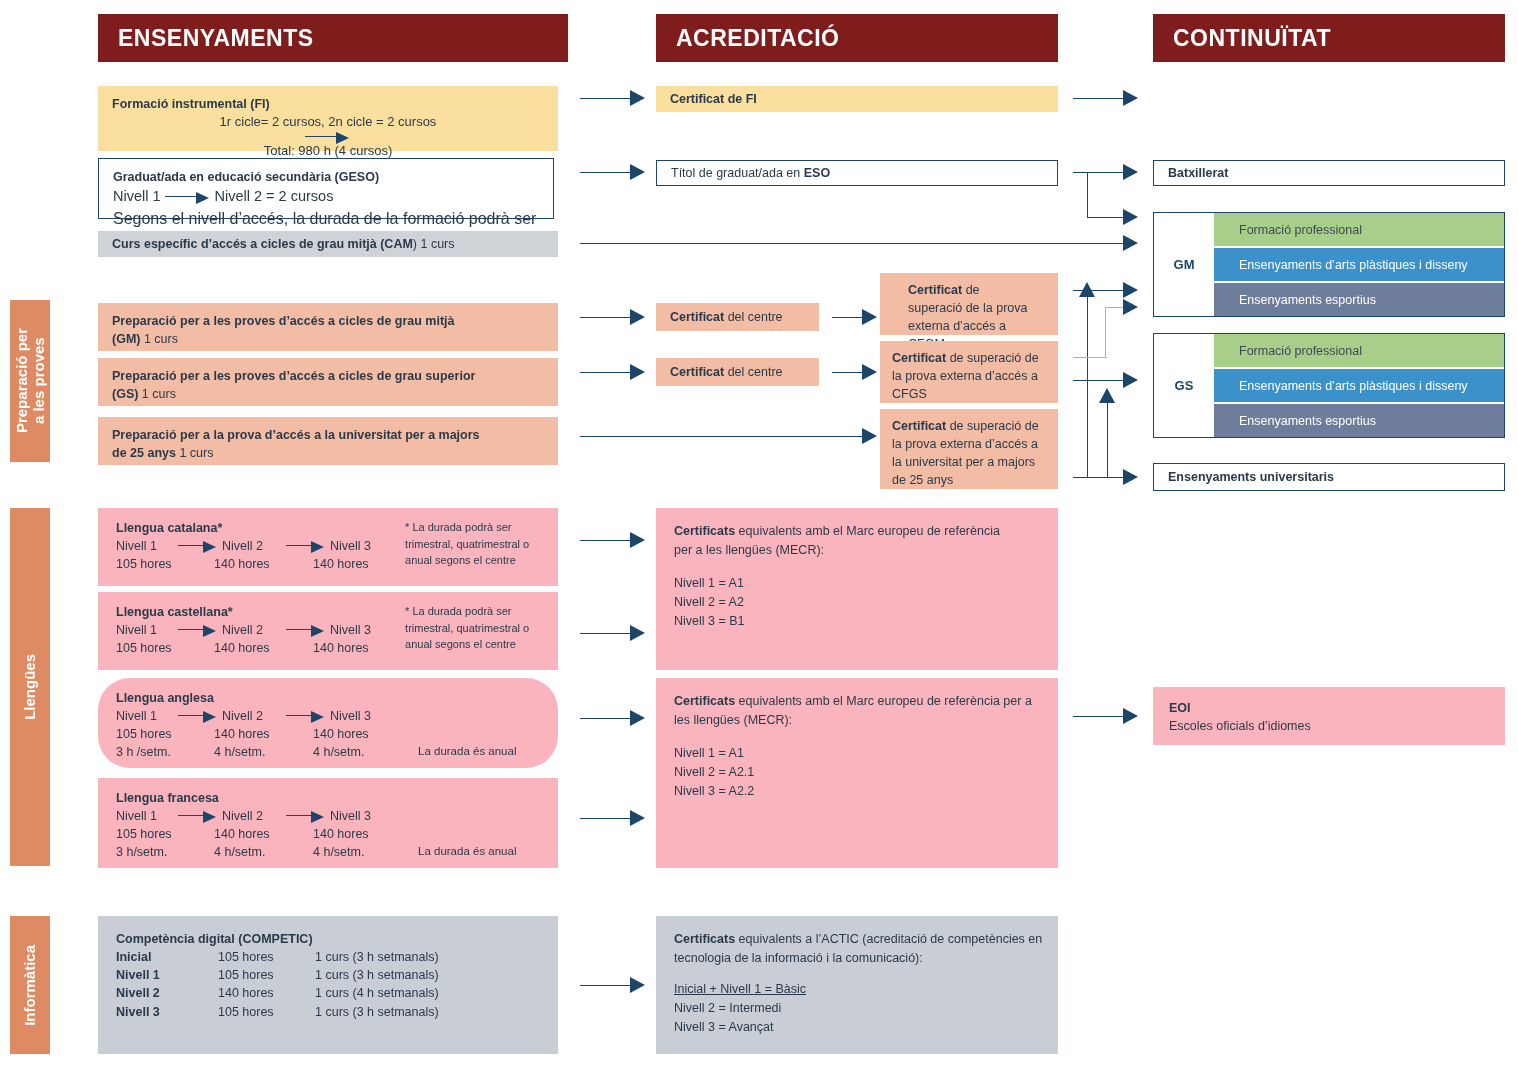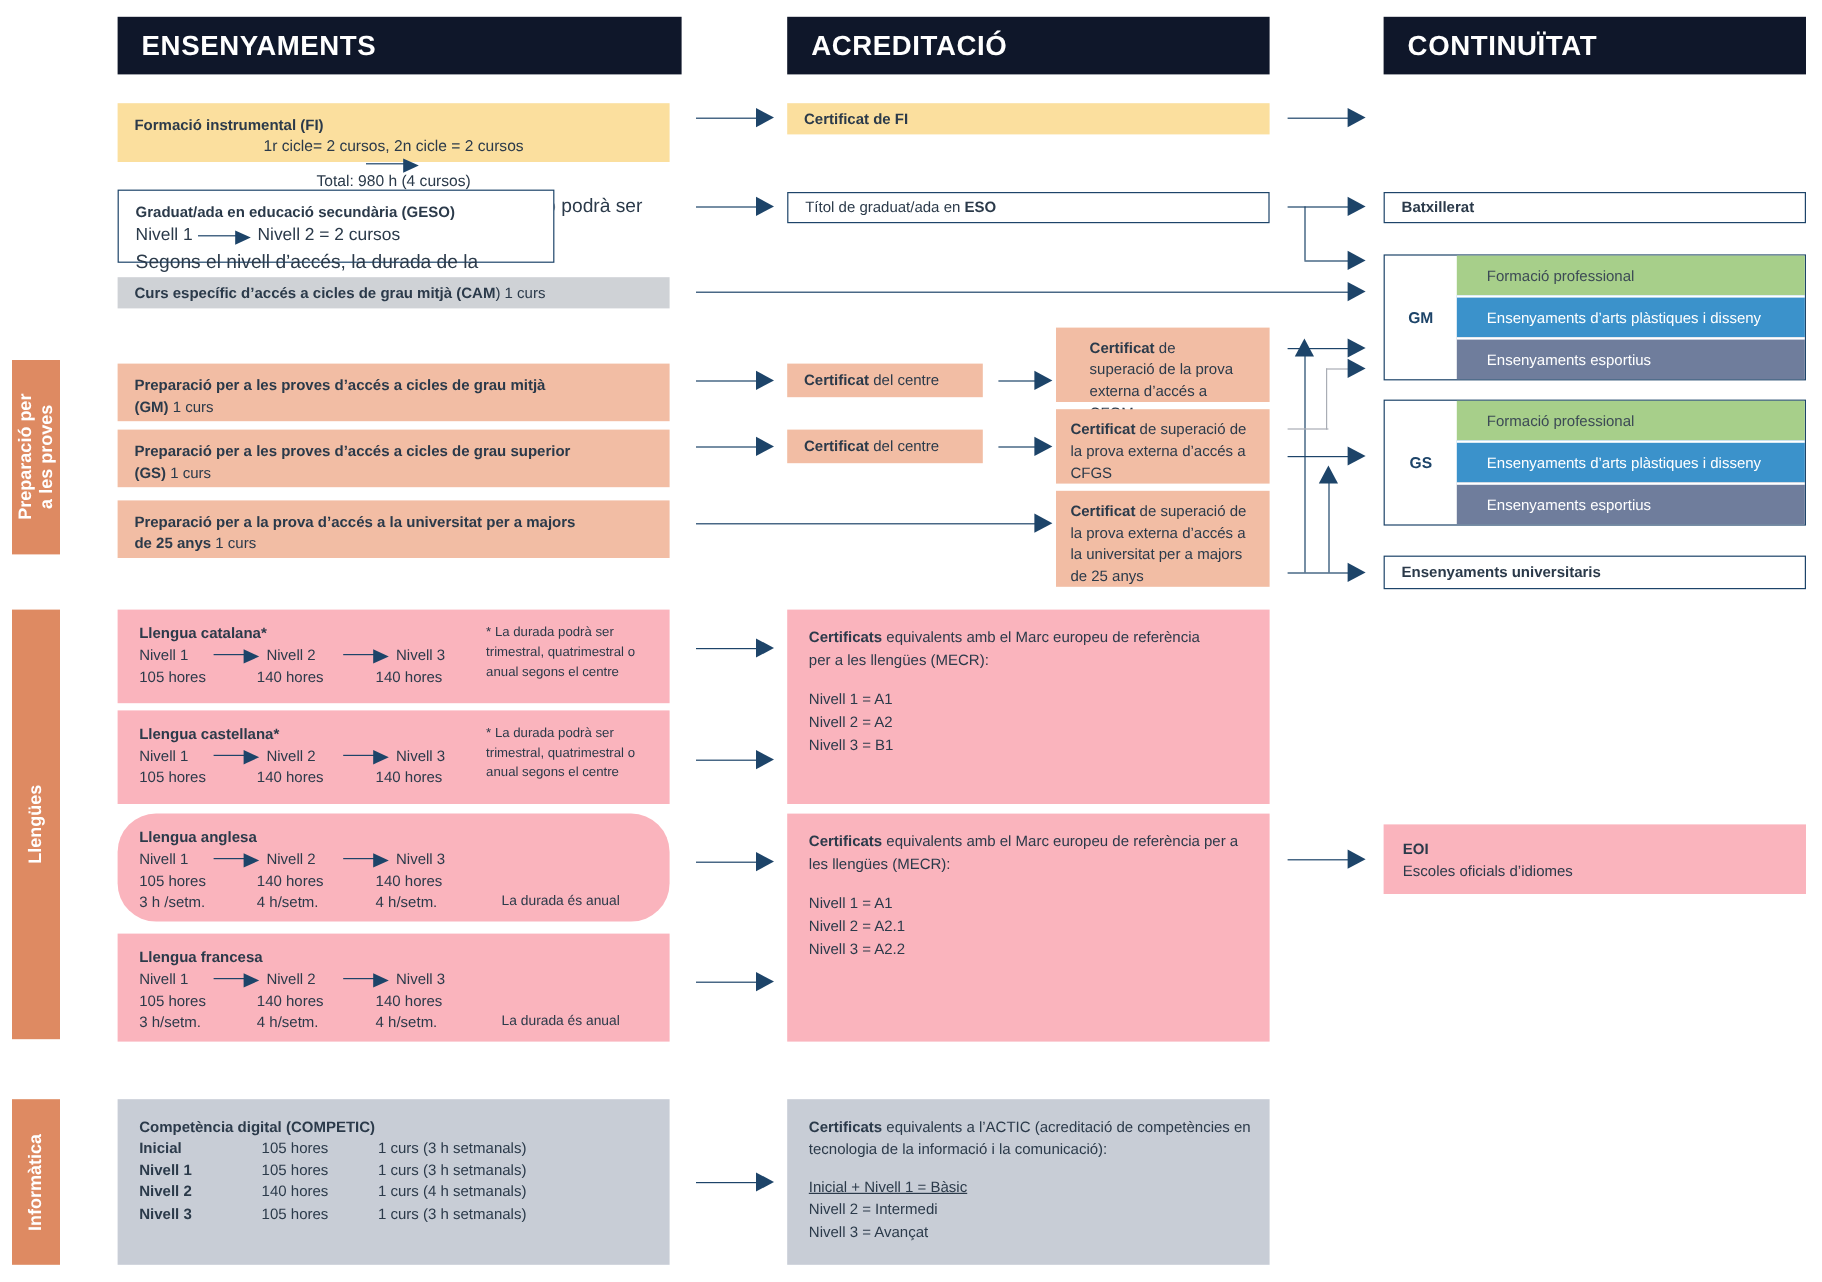--- a/index.html
+++ b/index.html
@@ -11,21 +11,21 @@
     position: relative;
     overflow: hidden;
   }
   .canvas { position: absolute; inset: 0; }
 
   
   .abs { position: absolute; }
 
   
   .colhead {
-    background: #0f172a;
+    background: #7f1d1d;
     color: #ffffff;
     font-size: 23px;
     font-weight: bold;
     letter-spacing: .5px;
     display: flex; align-items: center;
     padding-left: 20px;
   }
 
   
   .box { padding: 9px 14px; font-size: 12.5px; line-height: 1.45; }
@@ -120,36 +120,36 @@
     <span>Preparació per
 a les proves</span>
   </div>
   <div class="abs sidetab" style="left:10px;top:508px;width:40px;height:358px;">
     <span>Llengües</span>
   </div>
   <div class="abs sidetab" style="left:10px;top:916px;width:40px;height:138px;">
     <span>Informàtica</span>
   </div>
 
-  <div class="abs box box-yellow" style="left:98px;top:86px;width:460px;height:49px;">
+  <div class="abs box box-yellow" style="left:98px;top:86px;width:460px;height:65px;">
     <div class="t125 t-bold">
       <span>Formació instrumental (</span><span>FI</span><span>)</span>
     </div>
     <div class="t13" style="display:flex;align-items:center;flex-direction:column;">
       <span>1r cicle= 2 cursos, 2n cicle = 2 cursos</span>
       <span class="inline-arrow">
           <i class="bar"></i>
           <i class="head"></i>
         </span>
       <span>Total: 980 h (4 cursos)</span>
     </div>
     <div class="t12">Segons el nivell d’accés, la durada de la formació podrà ser inferior</div>
   </div>
 
-  <div class="abs box box-white" style="left:98px;top:158px;width:364px;height:61px;">
+  <div class="abs box box-white" style="left:98px;top:158px;width:456px;height:61px;">
     <div class="t125 t-bold">
       <span>Graduat/ada en educació secundària (</span><span>GESO</span><span>)</span>
     </div>
     <div class="t145" style="display:flex;align-items:center;">
       <span>Nivell 1</span>
       <span class="inline-arrow">
           <i class="bar"></i>
           <i class="head"></i>
         </span>
       <span>Nivell 2 = 2 cursos</span>

